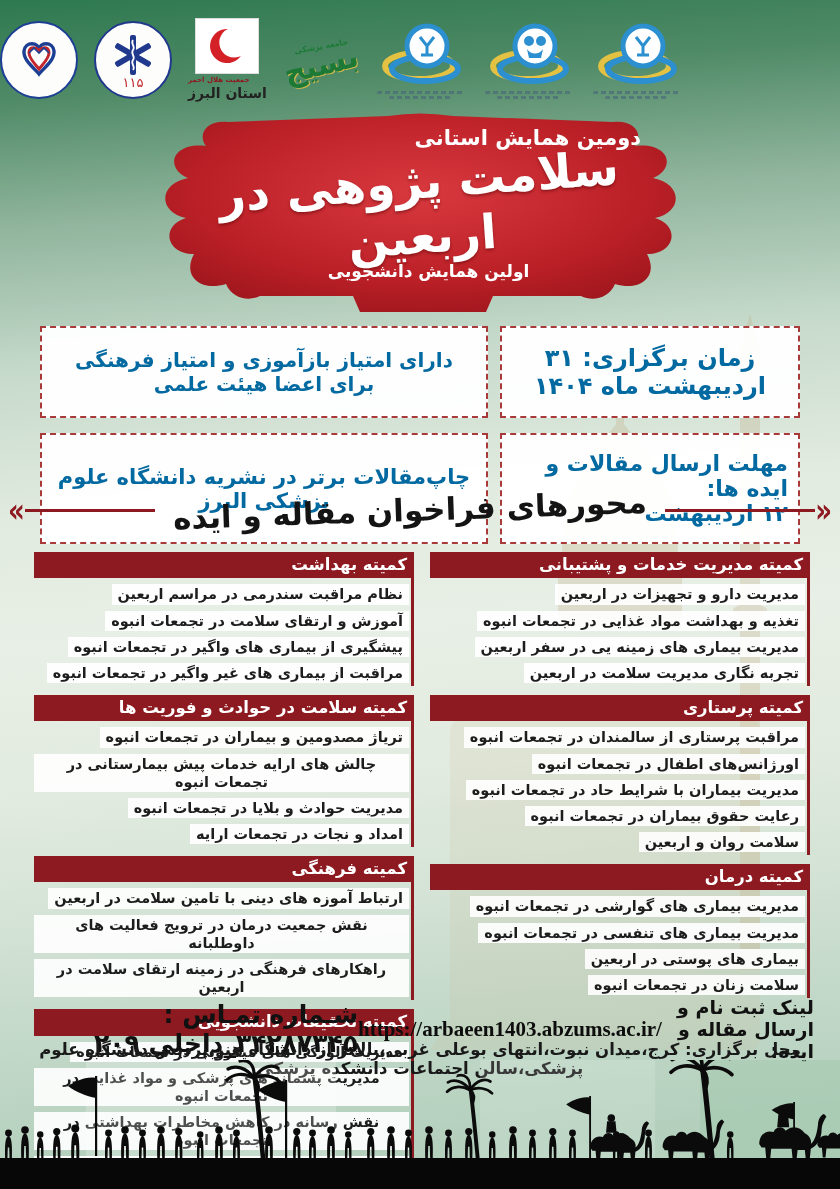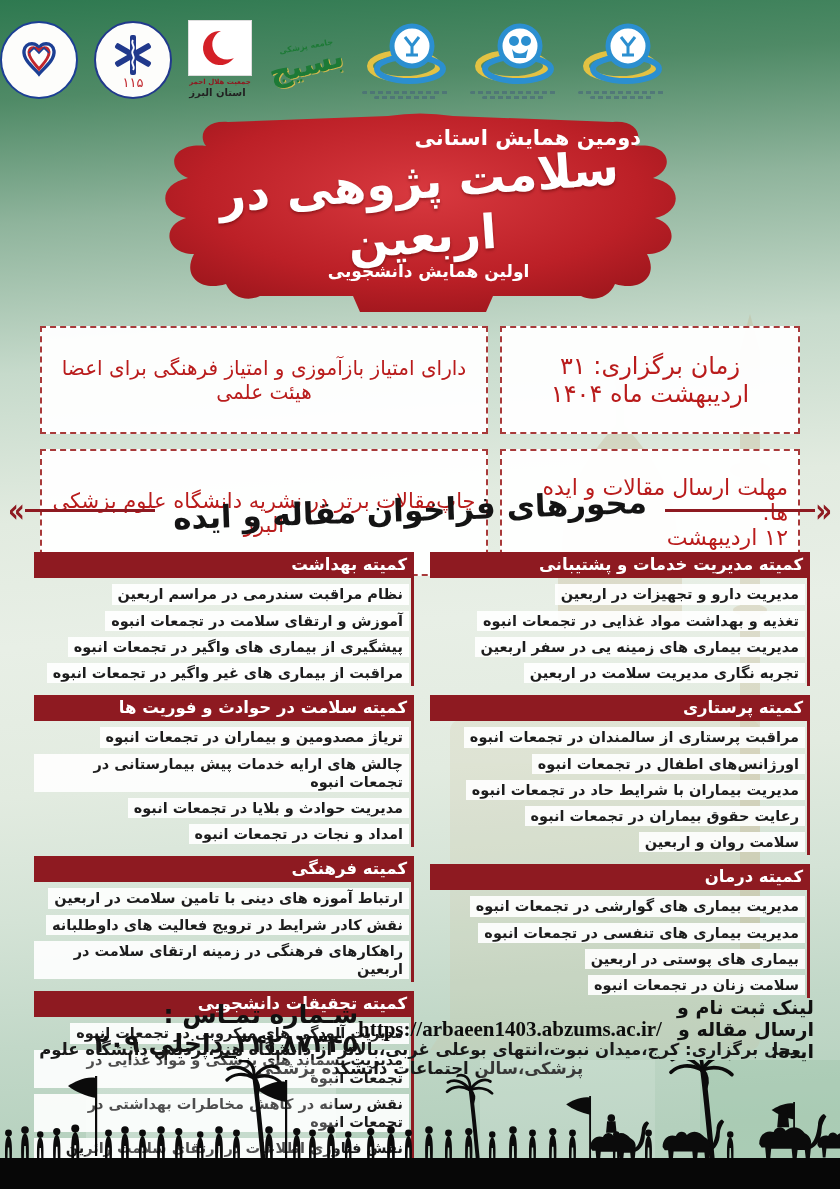--- a/index.html
+++ b/index.html
@@ -22,21 +22,21 @@
     border:2px solid #25418f;display:flex;flex-direction:column;align-items:center;justify-content:center;}
   .crdu-circle{border-color:#1c3f94;}
   .ems-circle{border-color:#21398c;}
   .ems-num{color:#c1272d;font-weight:normal;font-size:13px;line-height:10px;}
   .crescent-box{width:64px;height:56px;background:#fff;border:1px solid #ddd;
     display:flex;align-items:center;justify-content:center;}
   .crescent{width:34px;height:34px;border-radius:50%;background:#d42027;position:relative;transform:rotate(-18deg);}
   .crescent::after{content:"";position:absolute;left:10px;top:1px;width:30px;height:30px;border-radius:50%;background:#fff;}
   .logo-cap{margin-top:2px;text-align:left;line-height:1.25;}
   .cap-red{color:#8e1a21;font-size:7px;font-weight:bold;}
-  .cap-black{color:#222;font-size:10px;font-weight:bold;}
+  .cap-black{color:#222;font-size:14px;font-weight:bold;}
   .basij-txt{color:#1d7a36;font-weight:bold;font-size:30px;line-height:.9;
     transform:rotate(-14deg);text-shadow:1px 1px 0 #d6b94e;}
   .basij-small{color:#1d7a36;font-size:8px;font-weight:bold;transform:rotate(-10deg);}
   .uni-logo svg{display:block;}
   .squiggle{width:88px;height:3px;margin-top:3px;border-radius:2px;
     background:repeating-linear-gradient(90deg,#44607a 0 5px,transparent 5px 8px);opacity:.55;}
   .squiggle.s2{width:64px;margin-top:2px;}
 
   
   .watermark{position:absolute;top:290px;right:0;width:430px;height:780px;pointer-events:none;}
@@ -49,21 +49,21 @@
   .main-title{position:absolute;top:44px;left:0;width:100%;font-size:47px;font-weight:bold;
     transform:rotate(-4deg);letter-spacing:-1px;text-shadow:0 2px 3px rgba(80,0,0,.45);}
   .sub1{position:absolute;top:124px;left:0;width:100%;font-size:17px;font-weight:bold;transform:translateX(-12px);}
   .sub2{position:absolute;top:151px;left:0;width:100%;font-size:17px;font-weight:bold;transform:translateX(8px);}
 
   
   .info-grid{position:absolute;top:326px;right:40px;left:40px;
     display:grid;grid-template-columns:300px 1fr;gap:15px 12px;}
   .info-box{background:rgba(255,255,255,.96);border:2px dashed #a83a3a;
     display:flex;align-items:center;justify-content:center;text-align:center;
-    color:#b91c1c;font-weight:normal;padding:24px 10px;white-space:pre-line;}
+    color:#0369a1;font-weight:bold;padding:16px 10px;white-space:pre-line;}
   .box-date{font-size:24px;min-height:60px;}
   .box-points{font-size:20px;min-height:60px;}
   .box-deadline{font-size:22px;min-height:74px;justify-content:flex-start;text-align:right;}
   .box-pub{font-size:21px;min-height:74px;}
 
   
   .section-header{position:absolute;top:478px;left:0;width:100%;height:64px;
     display:flex;align-items:center;padding:0 8px;}
   .sh-line{height:3px;background:#8e1a21;flex:1;}
   .sh-line.short{flex:0 0 150px;}
@@ -72,21 +72,21 @@
     transform:rotate(-2deg);}
 
   
   .committees{position:absolute;top:552px;right:30px;left:34px;
     display:grid;grid-template-columns:1fr 1fr;gap:0 16px;}
   .committee{border-left:none;border-right:3px solid #8e1a21;margin-bottom:9px;}
   .committee-header{background:#8e1a21;color:#fff;font-weight:bold;font-size:16.5px;
     padding:2px 4px 3px;line-height:1.3;}
   .committee-items{display:flex;flex-direction:column;align-items:flex-start;padding:3px 2px 0 0;}
   .committee-item{background:rgba(255,255,255,.9);color:#1d1d1d;font-weight:bold;font-size:14.5px;
-    line-height:1.25;padding:1px 6px;margin:3px 0;}
+    line-height:1.25;padding:1px 6px;margin:3px 0;text-align:center;}
 
   
   .footer-line1{position:absolute;top:996px;right:26px;left:26px;
     display:flex;align-items:center;justify-content:space-between;color:#111;}
   .reg-group{display:flex;align-items:center;gap:8px;}
   .reg-label{font-size:19px;font-weight:bold;}
   .reg-url{direction:ltr;unicode-bidi:isolate;font-family:"Liberation Serif",serif;
     font-weight:bold;font-size:21px;color:#0d0d0d;text-decoration:none;}
   .contact{font-size:25px;font-weight:bold;}
   .venue-line{position:absolute;top:1040px;left:0;width:100%;text-align:center;
@@ -284,28 +284,28 @@
             <div class="committee-item">پیشگیری از بیماری های واگیر در تجمعات انبوه</div>
             <div class="committee-item">مراقبت از بیماری های غیر واگیر در تجمعات انبوه</div>
           </div>
         </div>
         <div class="committee">
           <div class="committee-header">کمیته سلامت در حوادث و فوریت ها</div>
           <div class="committee-items">
             <div class="committee-item">تریاژ مصدومین و بیماران در تجمعات انبوه</div>
             <div class="committee-item">چالش های ارایه خدمات پیش بیمارستانی در تجمعات انبوه</div>
             <div class="committee-item">مدیریت حوادث و بلایا در تجمعات انبوه</div>
-            <div class="committee-item">امداد و نجات در تجمعات انبوه</div>
+            <div class="committee-item">امداد و نجات در تجمعات ارایه</div>
           </div>
         </div>
         <div class="committee">
           <div class="committee-header">کمیته فرهنگی</div>
           <div class="committee-items">
             <div class="committee-item">ارتباط آموزه های دینی با تامین سلامت در اربعین</div>
-            <div class="committee-item">نقش کادر شرایط در ترویج فعالیت های داوطلبانه</div>
+            <div class="committee-item">نقش جمعیت درمان در ترویج فعالیت های داوطلبانه</div>
             <div class="committee-item">راهکارهای فرهنگی در زمینه ارتقای سلامت در اربعین</div>
           </div>
         </div>
         <div class="committee">
           <div class="committee-header">کمیته تحقیقات دانشجویی</div>
           <div class="committee-items">
             <div class="committee-item">مدیریت آلودگی های میکروبی در تجمعات انبوه</div>
             <div class="committee-item">مدیریت پسماند های پزشکی و مواد غذایی در تجمعات انبوه</div>
             <div class="committee-item">نقش رسانه در کاهش مخاطرات بهداشتی در تجمعات انبوه</div>
             <div class="committee-item">نقش فناوری اطلاعات در ارتقای سلامت زائرین اربعین</div>

